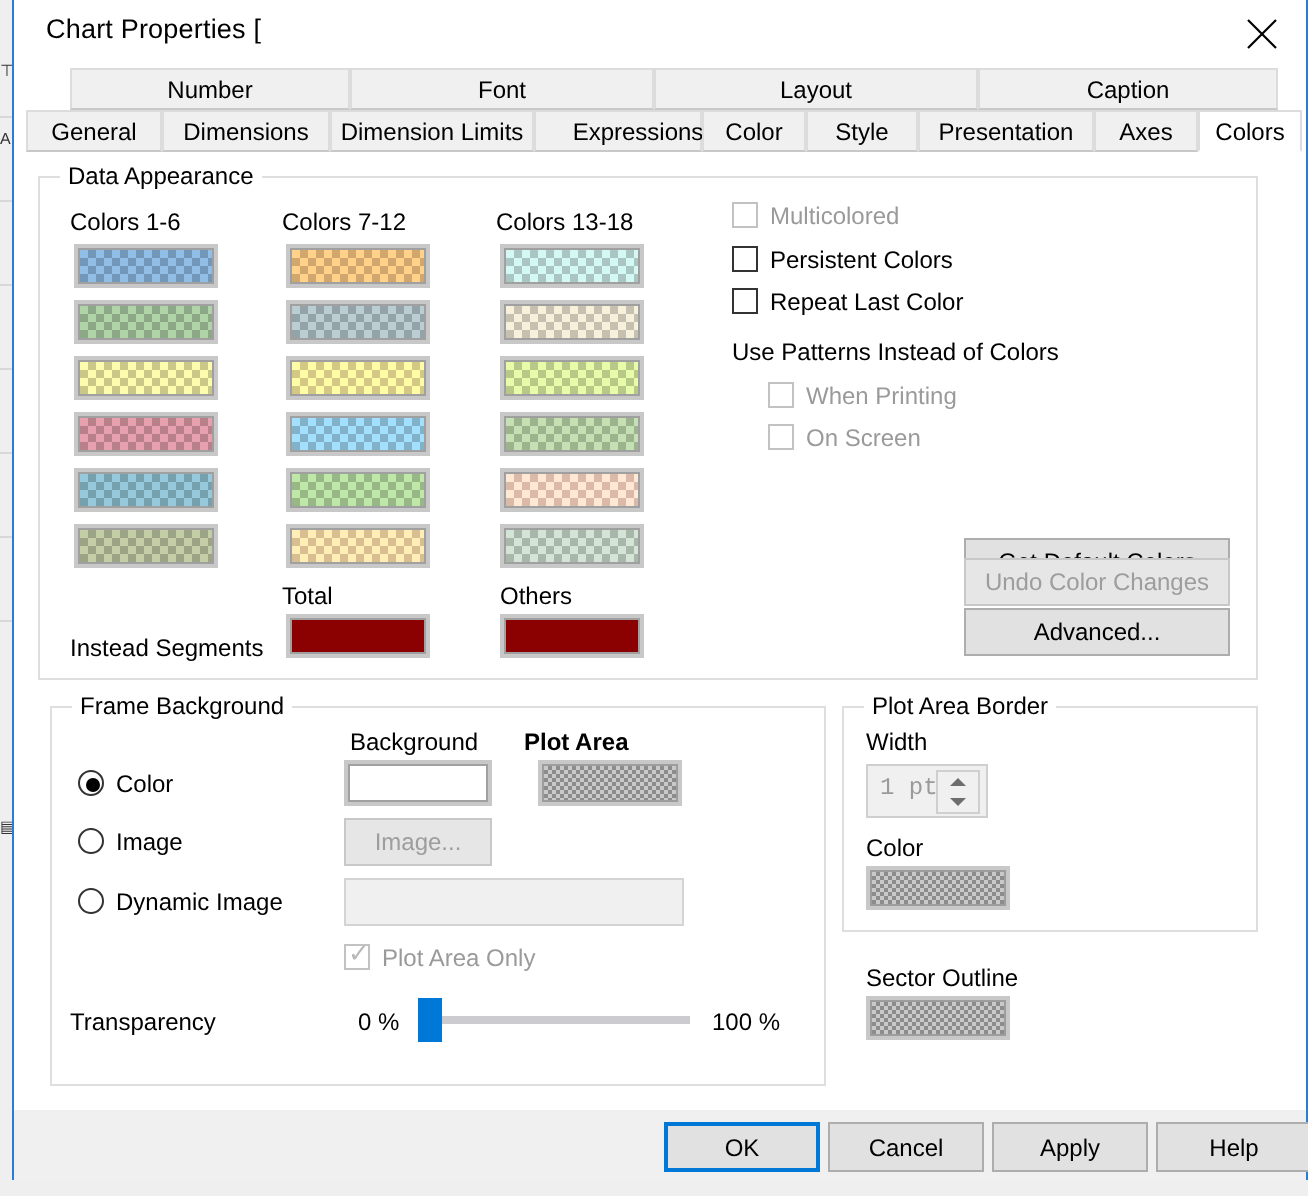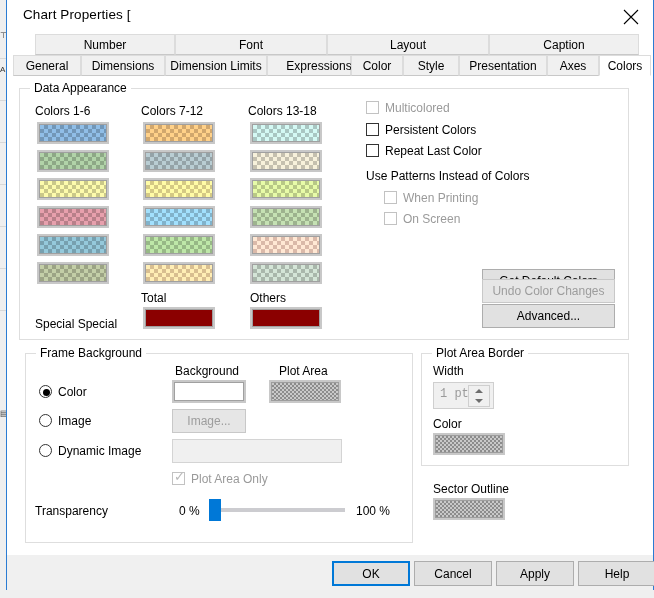--- a/index.html
+++ b/index.html
@@ -225,21 +225,21 @@
         </div>
       <div class="swatch" id="sw-c3-4" style="left:243px;top:158px;">
           <div class="inner" style="background-color: rgb(255, 232, 212); background-image: linear-gradient(45deg, rgb(218, 185, 169) 25%, transparent 25%, transparent 75%, rgb(218, 185, 169) 75%), linear-gradient(45deg, rgb(218, 185, 169) 25%, transparent 25%, transparent 75%, rgb(218, 185, 169) 75%); background-size: 8px 8px; background-position: 0px 0px, 4px 4px;"></div>
         </div>
       <div class="swatch" id="sw-c3-5" style="left:243px;top:186px;">
           <div class="inner" style="background-color: rgb(212, 229, 215); background-image: linear-gradient(45deg, rgb(169, 183, 171) 25%, transparent 25%, transparent 75%, rgb(169, 183, 171) 75%), linear-gradient(45deg, rgb(169, 183, 171) 25%, transparent 25%, transparent 75%, rgb(169, 183, 171) 75%); background-size: 8px 8px; background-position: 0px 0px, 4px 4px;"></div>
         </div>
 
       <div class="lbl" style="left:134px;top:215px;">Total</div>
       <div class="lbl" style="left:243px;top:215px;">Others</div>
-      <div class="lbl" style="left:28px;top:241px;">Special Special</div>
+      <div class="lbl" style="left:28px;top:241px;">Instead Segments</div>
       <div class="swatch solid" id="sw-total" style="left:136px;top:231px;">
           <div class="inner" style="background: rgb(139, 0, 0);"></div>
         </div>
       <div class="swatch solid" id="sw-others" style="left:243px;top:231px;">
           <div class="inner" style="background: rgb(139, 0, 0);"></div>
         </div>
 
       <div class="cb dis" style="left:359px;top:25px;"></div>
       <div class="lbl dis" style="left:378px;top:25px;">Multicolored</div>
 
@@ -259,21 +259,21 @@
 
       <div class="btn" style="left:475px;top:167px;width:133px;margin-top:26px;">Get Default Colors</div>
       <div class="btn dis" style="left:475px;top:203px;width:133px;">Undo Color Changes</div>
       <div class="btn" style="left:475px;top:228px;width:133px;">Advanced...</div>
 
       <div class="group" style="left:18px;top:277px;width:388px;height:190px;">
         <div class="group-title">Frame Background</div>
       </div>
 
       <div class="lbl" style="left:168px;top:288px;">Background</div>
-      <div class="lbl" style="left:272px;top:288px;">Plot Area</div>
+      <div class="lbl" style="left:255px;top:288px;font-weight:bold;">Plot Area</div>
 
       <div class="rb" style="left:32px;top:309px;">
           <div class="dot"></div>
         </div>
       <div class="lbl" style="left:51px;top:309px;">Color</div>
 
       <div class="rb" style="left:32px;top:338px;"></div>
       <div class="lbl" style="left:51px;top:338px;">Image</div>
 
       <div class="rb" style="left:32px;top:368px;"></div>

